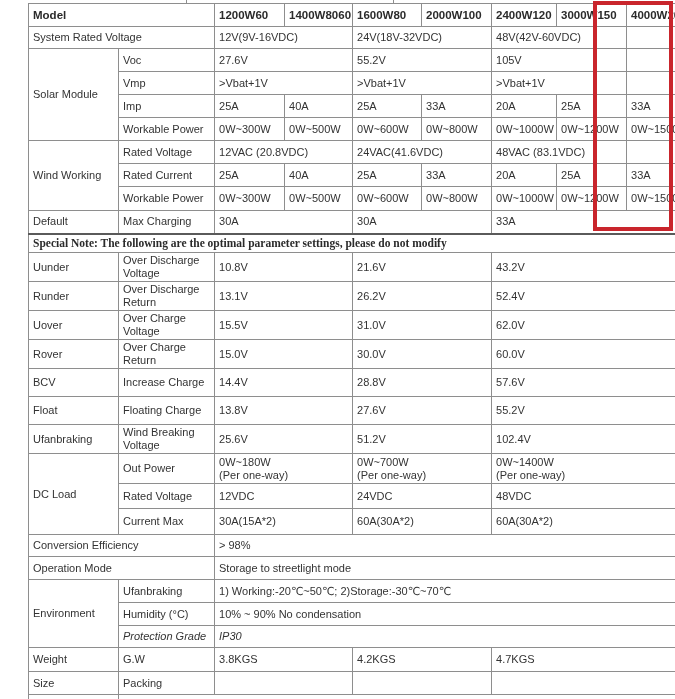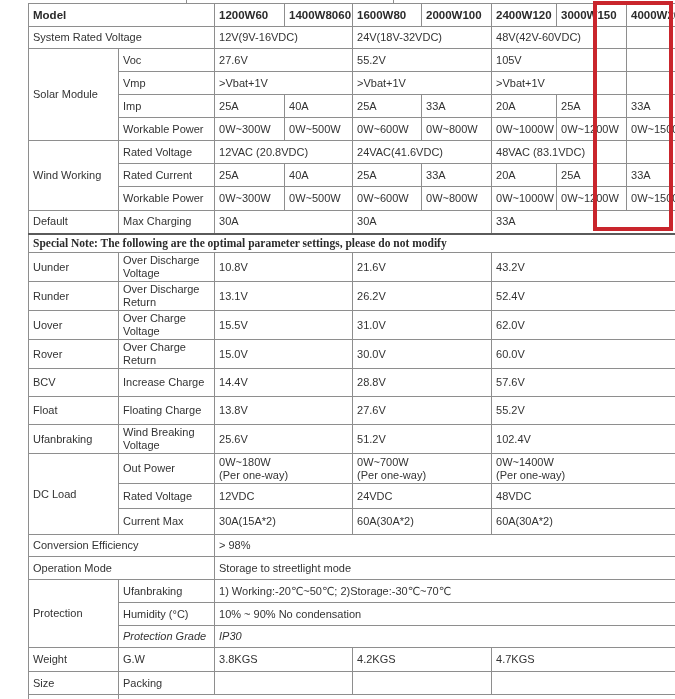--- a/index.html
+++ b/index.html
@@ -214,21 +214,21 @@
       </tr>
       <tr style="height: 22px;">
         <td colspan="2">Conversion Efficiency</td>
         <td colspan="7">&gt; 98%</td>
       </tr>
       <tr style="height: 23px;">
         <td colspan="2">Operation Mode</td>
         <td colspan="7">Storage to streetlight mode</td>
       </tr>
       <tr style="height: 23px;">
-        <td rowspan="3">Protection</td>
+        <td rowspan="3">Environment</td>
         <td>Ufanbraking</td>
         <td colspan="7">1) Working:-20℃~50℃; 2)Storage:-30℃~70℃</td>
       </tr>
       <tr style="height: 23px;">
         <td>Humidity (°C)</td>
         <td colspan="7">10% ~ 90% No condensation</td>
       </tr>
       <tr style="height: 22px; font-style: italic;">
         <td>Protection Grade</td>
         <td colspan="7">IP30</td>

